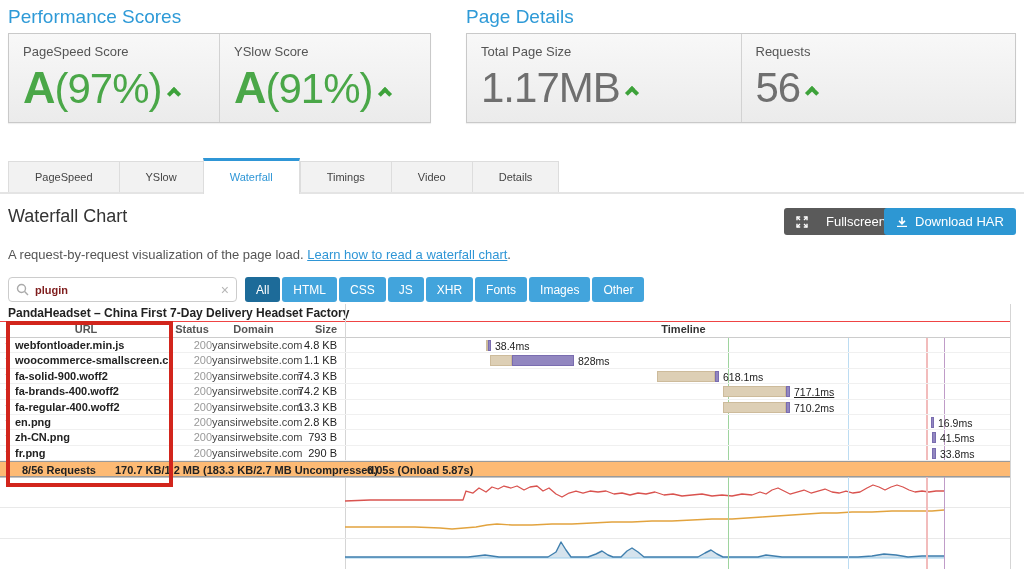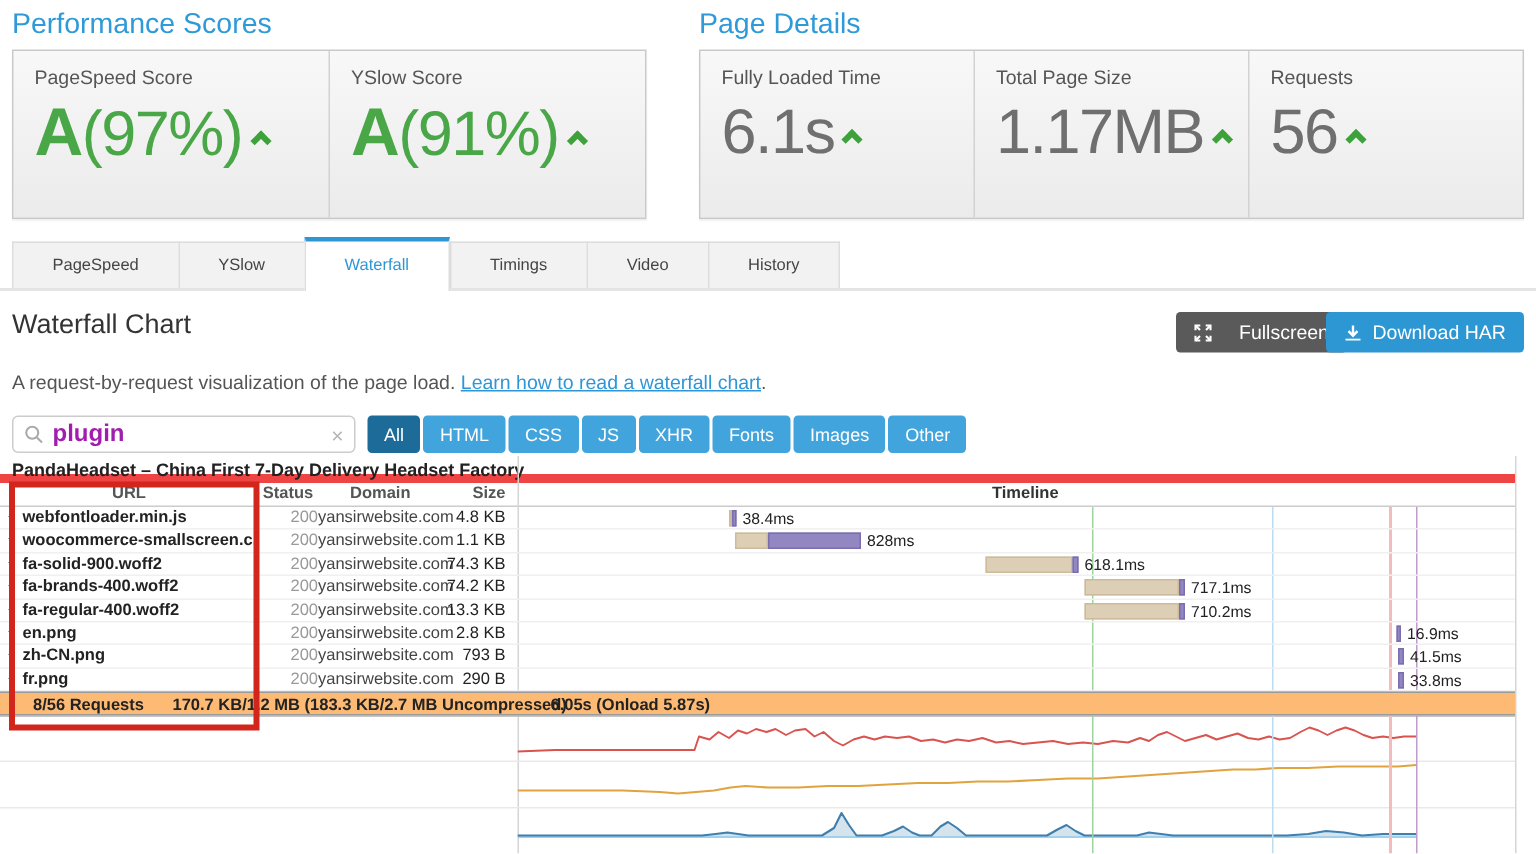--- a/index.html
+++ b/index.html
@@ -4,21 +4,21 @@
 <style>
   * { box-sizing: border-box; margin: 0; padding: 0; }
   html,body { width:1024px; height:569px; background:#fff; overflow:hidden;
     font-family:"Liberation Sans", sans-serif; color:#333; }
   #page { position:relative; width:1024px; height:569px; }
 
   .section-heading { position:absolute; font-size:19px; color:#2e9ad7; font-weight:400; }
   #perf-heading { left:8px; top:6px; }
   #details-heading { left:466px; top:6px; }
 
-  .score-card { position:absolute; top:33px; height:113px; border:1px solid #c9c9c9;
+  .score-card { position:absolute; top:33px; height:90px; border:1px solid #c9c9c9;
     background:linear-gradient(#f8f8f8,#ebebeb); display:flex; box-shadow:0 1px 1px rgba(0,0,0,.06); }
   #perf-card { left:8px; width:423px; }
   #details-card { left:466px; width:550px; }
   .score-cell { flex:1; padding:10px 0 0 14px; border-right:1px solid #d2d2d2; position:relative; }
   .score-cell:last-child { border-right:none; }
   .score-label { font-size:13px; color:#555; margin-bottom:3px; }
   .score-value { font-size:42px; line-height:52px; letter-spacing:-1px; white-space:nowrap; }
   .grade { color:#4aa748; font-weight:bold; font-size:45px; }
   .pct { color:#4aa748; }
   .gray-val { color:#6f6f6f; }
@@ -38,31 +38,31 @@
     font-size:13px; font-family:inherit; display:flex; align-items:center; gap:7px; padding:0 12px; cursor:pointer; }
   #btn-fullscreen { left:784px; background:#5a5a5a;gap:18px; }
   #btn-download { left:884px; background:#2d97d3; }
   .btn svg { display:block; }
 
   #wf-desc { position:absolute; left:8px; top:247px; font-size:13px; color:#555; }
   #wf-desc a { color:#2f96d6; text-decoration:underline; cursor:pointer; }
 
   #searchbox { position:absolute; left:8px; top:277px; width:229px; height:25px; border:1px solid #ccc;
     border-radius:4px; background:#fff; display:flex; align-items:center; padding:0 7px; }
-  #searchbox input { border:none; outline:none; flex:1; font-size:16px; color:#a21caf; min-width:0;
+  #searchbox input { border:none; outline:none; flex:1; font-size:11px; color:#7f1d1d; min-width:0;
     font-family:inherit; font-weight:bold; }
   #search-clear { color:#b5b5b5; font-size:14px; cursor:pointer; padding-left:4px; }
 
   #filters { position:absolute; left:245px; top:277px; height:25px; display:flex; gap:2px; }
   .filter { height:25px; padding:0 11px; border:none; border-radius:3px; background:#42a4dc; color:#fff;
     font-size:12px; font-family:inherit; cursor:pointer; }
   .filter.active { background:#1d6b99; }
 
   #page-title-row { position:absolute; left:0; top:304px; width:1010px; height:18px;
-    border-bottom:6px solid #ef4444; font-size:12px; font-weight:bold; color:#222; padding:2px 0 0 8px; }
+    border-bottom:1px solid #ef4444; font-size:12px; font-weight:bold; color:#222; padding:2px 0 0 8px; }
 
   #header-row { position:absolute; left:0; top:322px; width:1010px; height:16px;
     border-bottom:1px solid #ccc; font-size:11px; font-weight:bold; color:#555; }
   .hc { position:absolute; top:1px; }
   #h-url { left:0; width:172px; text-align:center; }
   #h-status { left:172px; width:40px; text-align:center; }
   #h-domain { left:212px; width:83px; text-align:center; }
   #h-size { left:295px; width:42px; text-align:right; }
   #h-timeline { left:345px; width:665px; text-align:center; color:#333;padding-left:12px; }
 
@@ -113,41 +113,37 @@
       </div>
       <div class="score-cell">
         <div class="score-label">YSlow Score</div>
         <div class="score-value"><span class="grade">A</span><span class="pct">(91%)</span><span class="chev"></span></div>
       </div>
     </div>
 
   <div id="details-heading" class="section-heading">Page Details</div>
   <div id="details-card" class="score-card">
       <div class="score-cell">
-        <div class="score-label">Fully Loaded Time</div>
-        <div class="score-value"><span class="gray-val">6.1s</span><span class="chev"></span></div>
-      </div>
-      <div class="score-cell">
         <div class="score-label">Total Page Size</div>
         <div class="score-value"><span class="gray-val">1.17MB</span><span class="chev"></span></div>
       </div>
       <div class="score-cell">
         <div class="score-label">Requests</div>
         <div class="score-value"><span class="gray-val">56</span><span class="chev"></span></div>
       </div>
     </div>
 
   <div id="tabline"></div>
   <div id="tabs">
       <div class="tab">PageSpeed</div>
       <div class="tab">YSlow</div>
       <div class="tab active">Waterfall</div>
       <div class="tab">Timings</div>
       <div class="tab">Video</div>
-      <div class="tab">History</div>
+      <div class="tab">Details</div>
     </div>
 
   <div id="wf-title">Waterfall Chart</div>
 
   <button id="btn-fullscreen" class="btn">
     <svg width="12" height="12" viewBox="0 0 12 12">
       <g stroke="#fff" stroke-width="1.4" fill="none">
         <path d="M4.2 1H1v3.2M7.8 1H11v3.2M11 7.8V11H7.8M4.2 11H1V7.8"></path>
         <path d="M1 1l3 3M11 1L8 4M11 11L8 8M1 11l3-3"></path>
       </g>
@@ -233,21 +229,21 @@
         <span class="bar-label" style="left: 723px;">618.1ms</span>
       </div>
       <div class="trow">
         <span class="plus">+</span>
         <div class="c-url">fa-brands-400.woff2</div>
         <div class="c-status">200</div>
         <div class="c-domain">yansirwebsite.com</div>
         <div class="c-size">74.2 KB</div>
         <div class="bar bar-tan" style="left: 723px; width: 63px;"></div>
         <div class="bar bar-purple" style="left: 786px; width: 4px;"></div>
-        <span class="bar-label" style="left: 794px;">717.1ms</span>
+        <span class="bar-label" style="left: 794px; text-decoration: underline;">717.1ms</span>
       </div>
       <div class="trow">
         <span class="plus">+</span>
         <div class="c-url">fa-regular-400.woff2</div>
         <div class="c-status">200</div>
         <div class="c-domain">yansirwebsite.com</div>
         <div class="c-size">13.3 KB</div>
         <div class="bar bar-tan" style="left: 723px; width: 63px;"></div>
         <div class="bar bar-purple" style="left: 786px; width: 4px;"></div>
         <span class="bar-label" style="left: 794px;">710.2ms</span>

